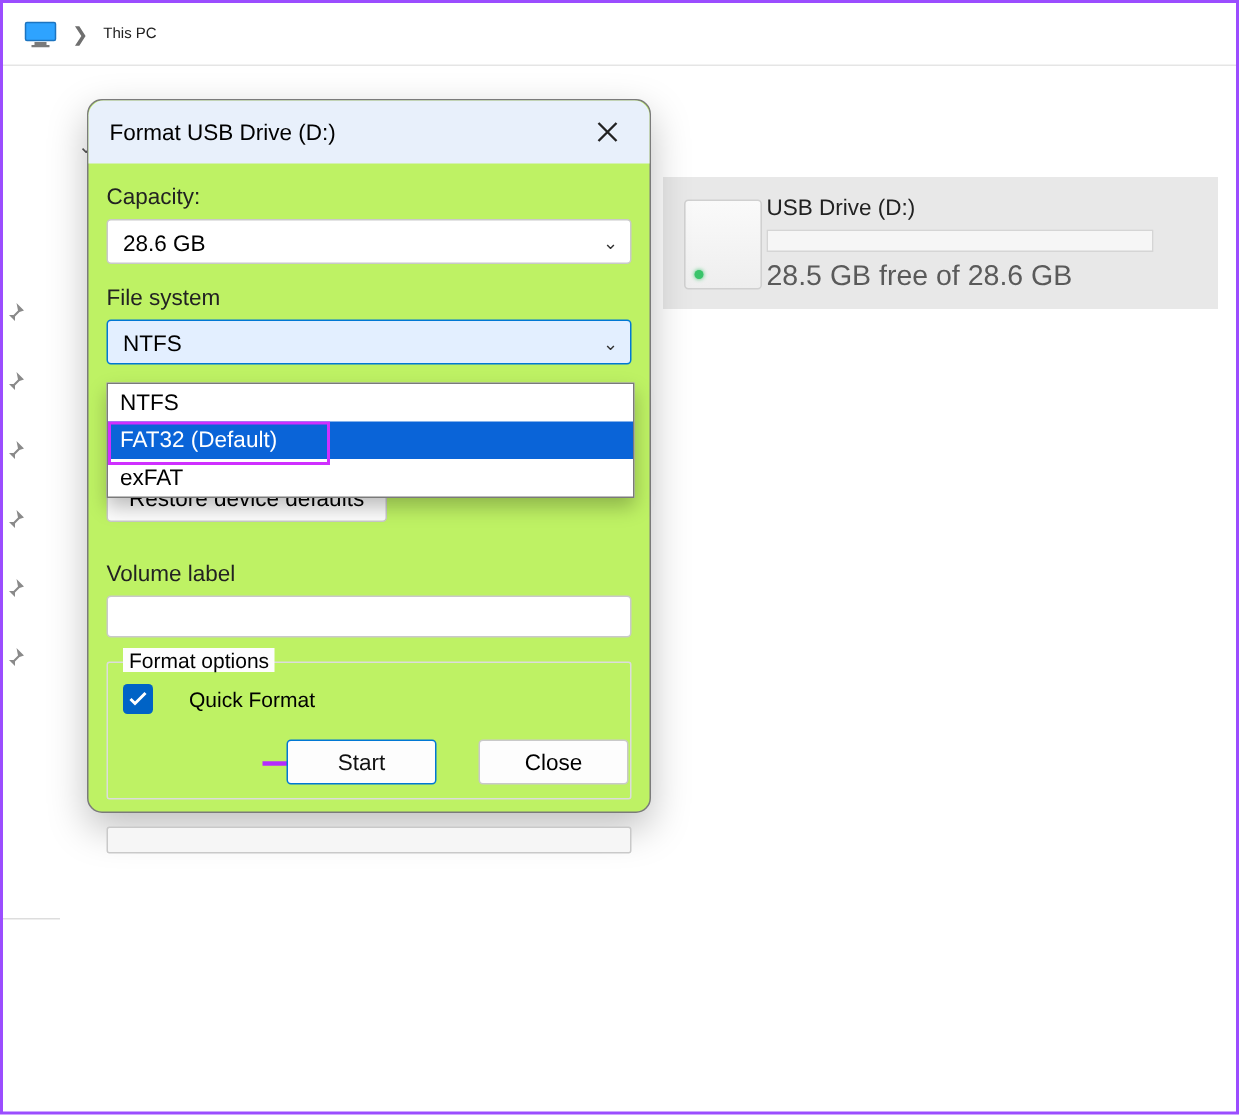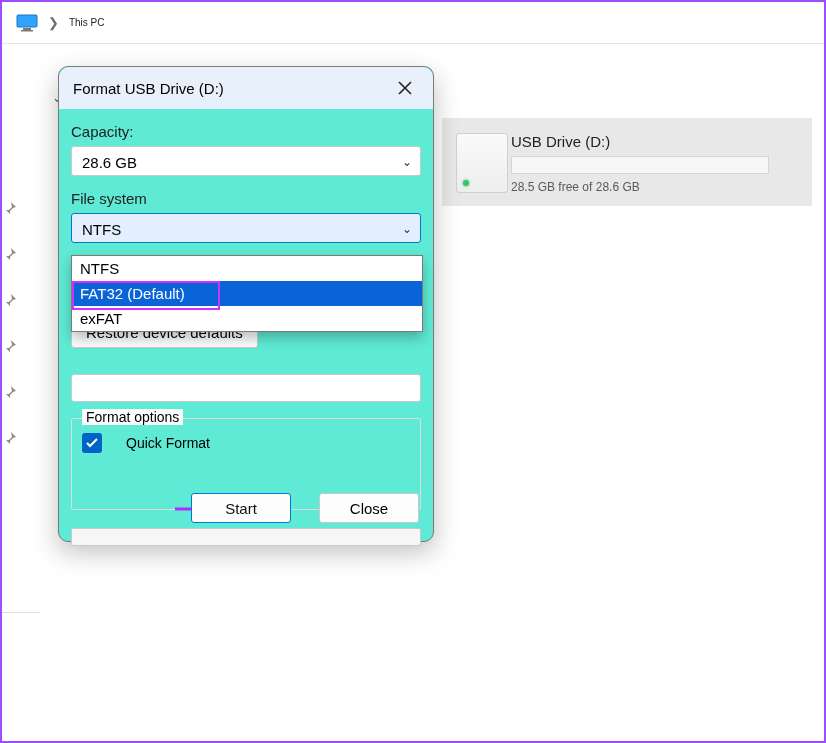--- a/index.html
+++ b/index.html
@@ -87,30 +87,30 @@
     box-shadow: 0 0 3px #39c46a;
   }
   .drive-info { flex: 1; display: flex; flex-direction: column; justify-content: center; }
   .drive-title { font-size: 15px; color: #222; margin-bottom: 6px; }
   .drive-bar {
     width: 258px; height: 18px;
     background: #f6f6f6;
     border: 1px solid #d5d5d5;
     margin-bottom: 6px;
   }
-  .drive-free { font-size: 12px; color: #5a5a5a; }
+  .drive-free { font-size: 19px; color: #5a5a5a; }
 
   
   .dialog {
     position: absolute;
     left: 56px;
     top: 64px;
     width: 376px;
     height: 476px;
-    background: #5eead4;
+    background: #bef264;
     border: 1px solid #7b7b7b;
     border-radius: 10px;
     box-shadow: 0 10px 26px rgba(0,0,0,0.25);
     overflow: visible;
   }
   .titlebar {
     height: 42px;
     background: #e8f0fb;
     border-radius: 10px 10px 0 0;
     display: flex;
@@ -352,20 +352,21 @@
       
       <div class="dropdown">
         <div class="dd-item">NTFS</div>
         <div class="dd-item hov">FAT32 (Default)</div>
         <div class="dd-item">exFAT</div>
       </div>
 
       <div class="restore-btn" style="margin-top:74px">Restore device defaults</div>
 
       <div class="vol-block">
+        <div class="lbl">Volume label</div>
         <input class="vol-input" value="" style="">
       </div>
 
       <div class="fmt-group">
         <span class="fmt-legend">Format options</span>
         <div class="chk-row">
           <span class="chk-box">
             <svg width="12" height="10" viewBox="0 0 12 10">
                 <path d="M1 5 L4 8 L11 1" stroke="#fff" stroke-width="2" fill="none"></path>
               </svg>

